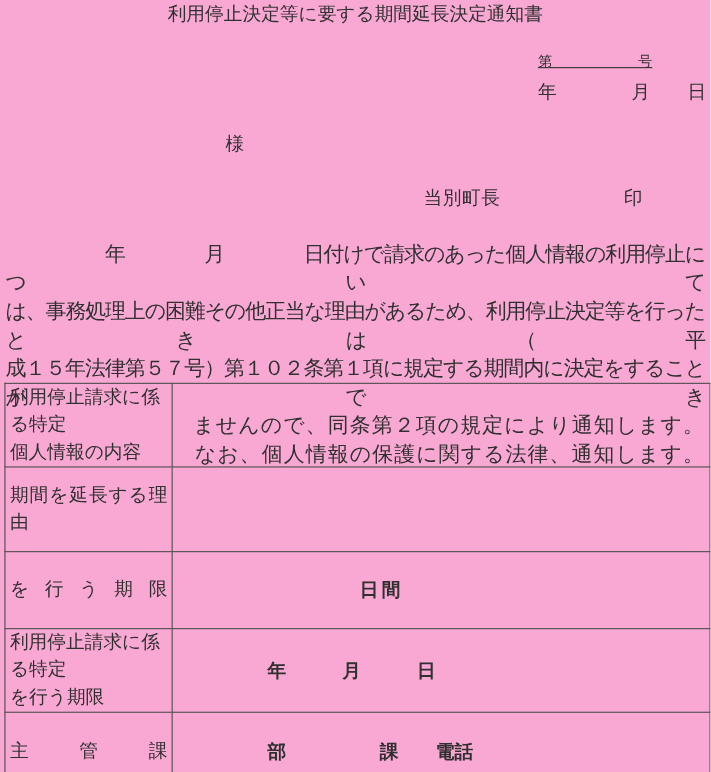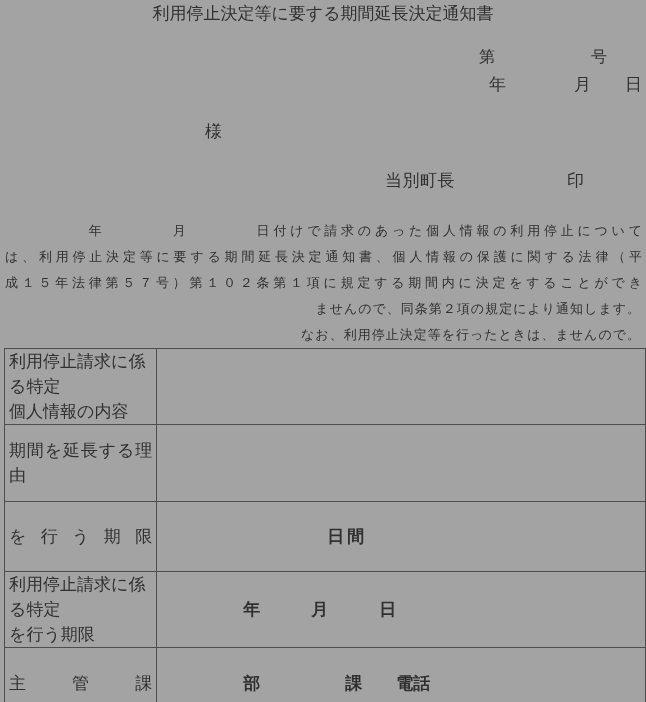--- a/index.html
+++ b/index.html
@@ -1,38 +1,38 @@
 <!DOCTYPE html>
 <html><head>
 <meta charset="utf-8">
 <style>
   html, body { margin: 0; padding: 0; background: #ffffff; }
   .page {
     position: relative;
     width: 646px;
     height: 702px;
-    background: #a3a3a3;
+    background: #f9a8d4;
     color: #303030;
     font-family: "DejaVu Serif", "Liberation Serif", serif;
     overflow: hidden;
   }
   .abs { position: absolute; }
   .page-title {
     top: 3px; left: 0; width: 100%;
     text-align: center;
     font-size: 17px; line-height: 21px;
   }
-  .doc-number-line { top: 46px; left: 479px; font-size: 16px; line-height: 21px; }
+  .doc-number-line { top: 46px; left: 489px; font-size: 13px; line-height: 21px; text-decoration: underline; }
   .date-line      { top: 74px; left: 489px; font-size: 17px; line-height: 21px; }
   .addressee      { top: 121px; left: 205px; font-size: 17px; line-height: 21px; }
   .sender-title   { top: 170px; left: 385px; font-size: 17px; line-height: 21px; letter-spacing: 0.5px; }
   .seal-mark      { top: 170px; left: 567px; font-size: 17px; line-height: 21px; }
   .notification-body {
     top: 218px; left: 5px; width: 636px;
-    font-size: 13px; line-height: 26px;
+    font-size: 19px; line-height: 26px;
   }
   .body-line { min-height: 26px; }
   .body-line.fit {
     letter-spacing: -1px;
     text-align: justify;
     text-align-last: justify;
   }
   .body-line.loose { letter-spacing: 1px; text-align: right; }
 
   table.form-table {
@@ -80,24 +80,24 @@
   <div class="abs date-line">年　　　　月　　日</div>
 
   <div class="abs addressee">様</div>
 
   <div class="abs sender-title">当別町長</div>
 
   <div class="abs seal-mark">印</div>
 
   <div class="abs notification-body">
     <div class="body-line fit">　　　　　年　　　　月　　　　日付けで請求のあった個人情報の利用停止について</div>
-    <div class="body-line fit">は、利用停止決定等に要する期間延長決定通知書、個人情報の保護に関する法律（平</div>
+    <div class="body-line fit">は、事務処理上の困難その他正当な理由があるため、利用停止決定等を行ったときは（平</div>
     <div class="body-line fit">成１５年法律第５７号）第１０２条第１項に規定する期間内に決定をすることができ</div>
     <div class="body-line loose">ませんので、同条第２項の規定により通知します。</div>
-    <div class="body-line loose">　なお、利用停止決定等を行ったときは、ませんので。</div>
+    <div class="body-line loose">　なお、個人情報の保護に関する法律、通知します。</div>
   </div>
 
   <table class="form-table">
     <colgroup>
       <col style="width:196px">
       <col style="width:443px">
     </colgroup>
     <tbody>
       <tr class="row-1">
         <td class="label-cell">利用停止請求に係る特定

